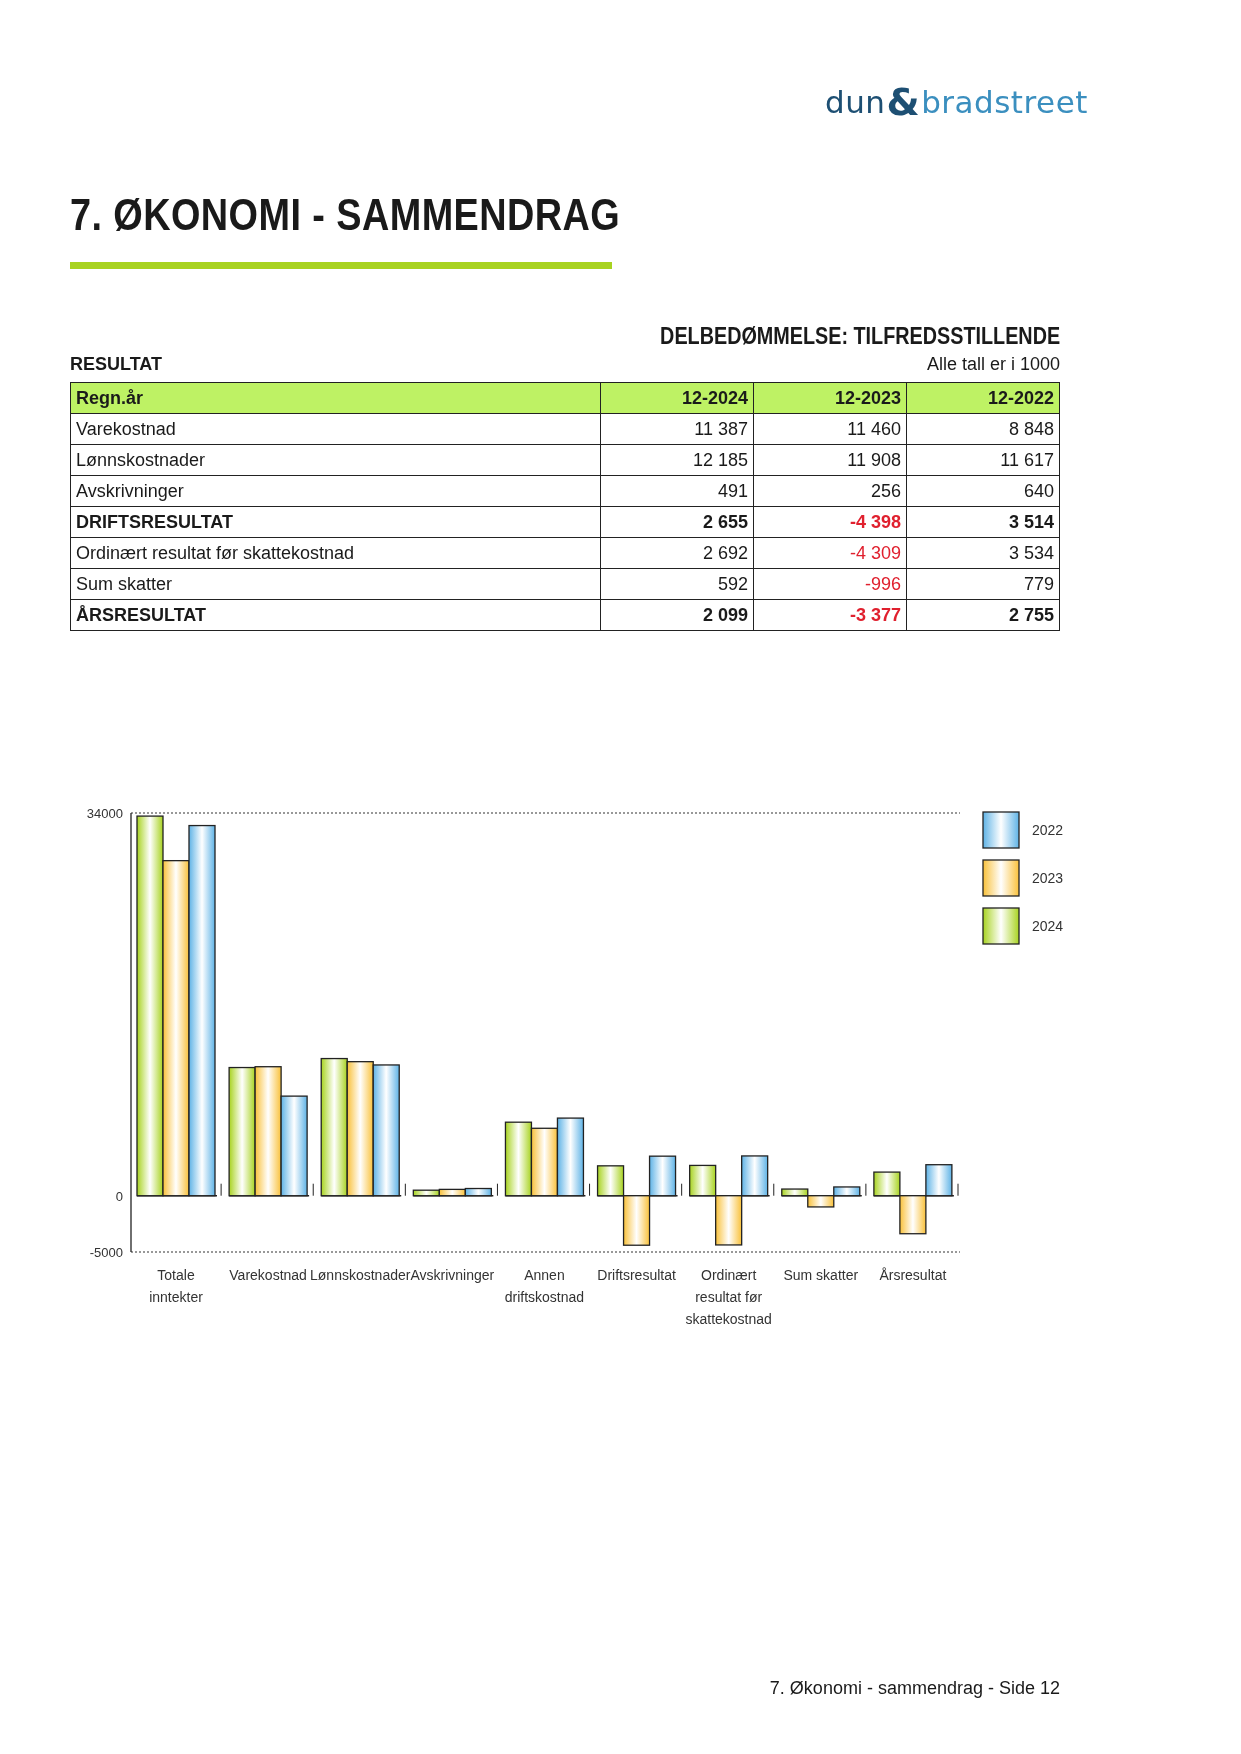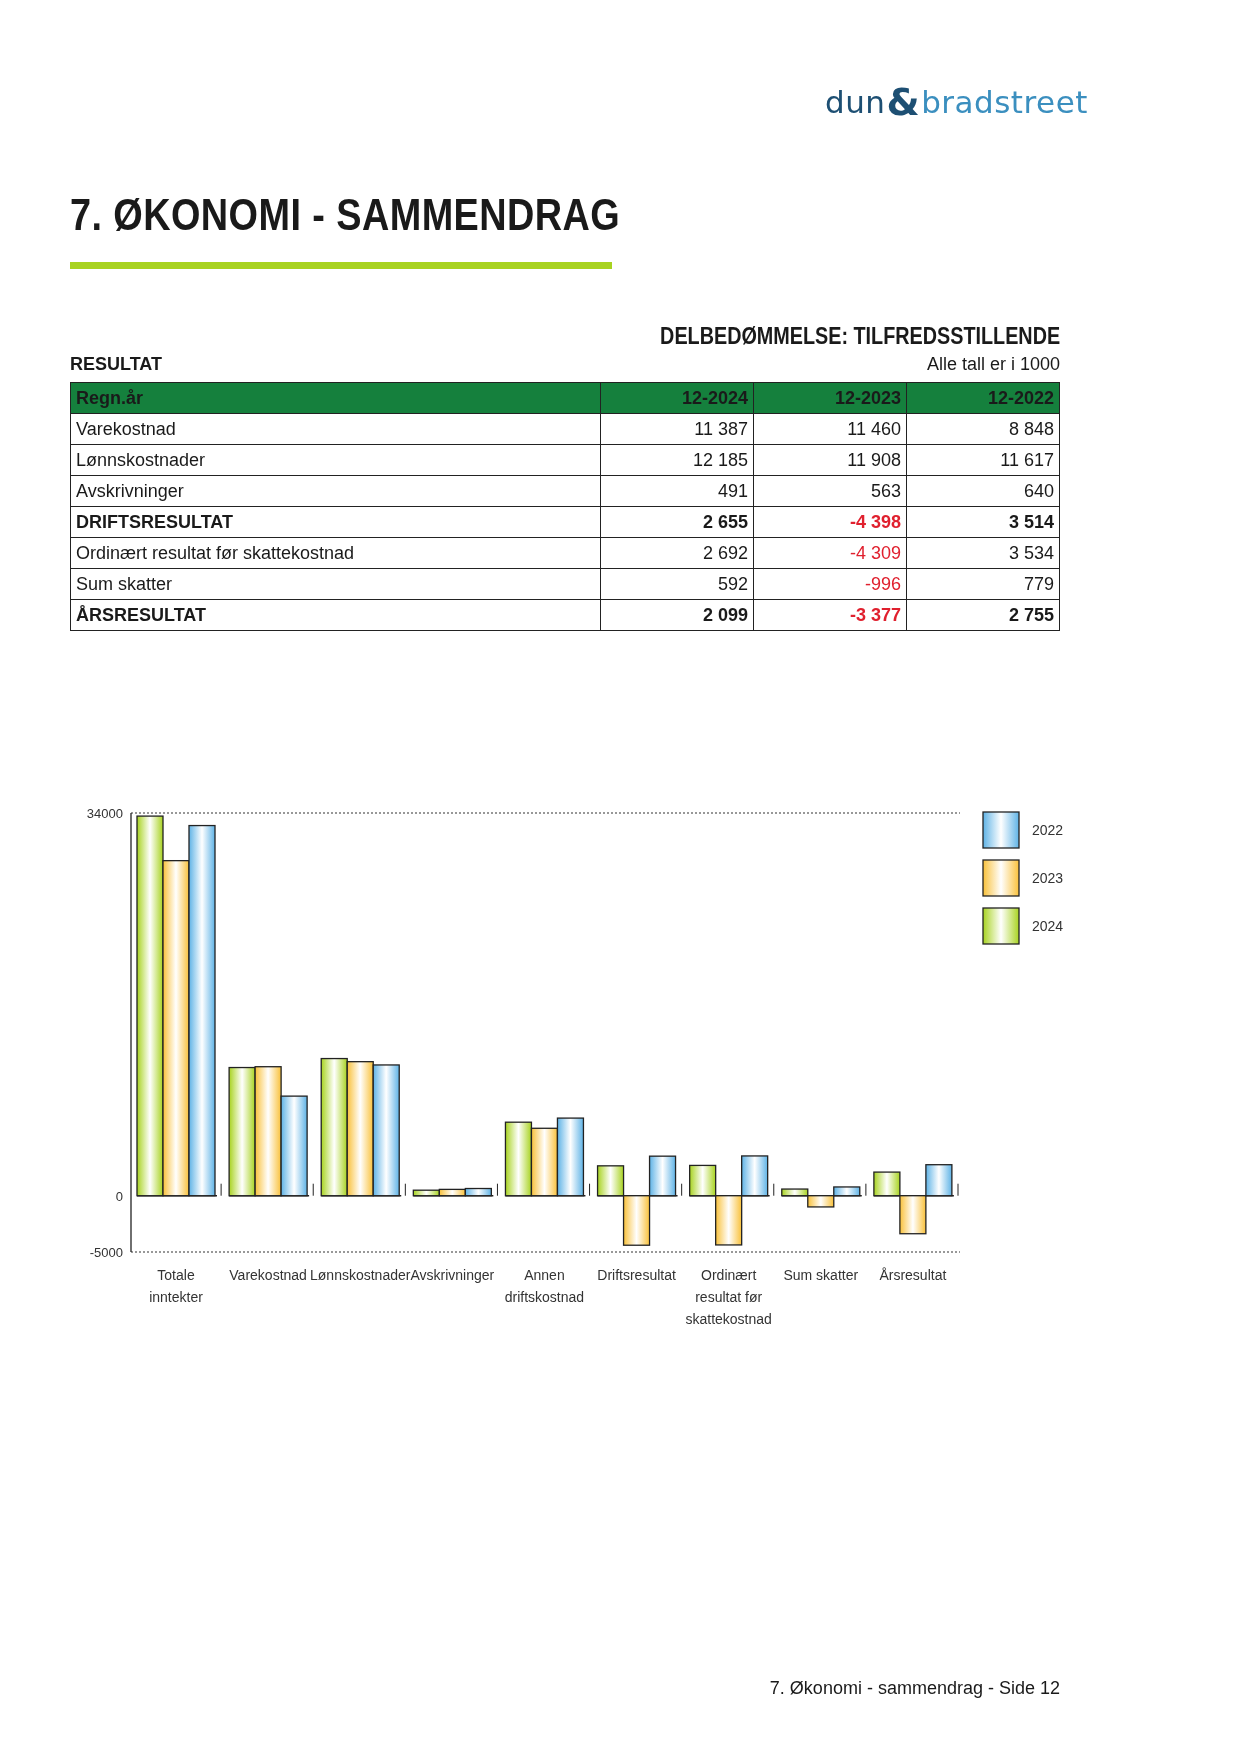--- a/index.html
+++ b/index.html
@@ -8,21 +8,21 @@
   .logo .dun { color: #1d4f73; }
   .logo .amp { color: #1d4f73; font-weight: bold; font-size: 38px; display: inline-block; transform: translateY(2px); margin: 0 1px; }
   .logo .brad { color: #3b8fbf; }
   .page-title { position: absolute; left: 70px; top: 190px; font-family: "Liberation Sans", sans-serif; font-weight: bold; font-size: 44px; transform: scaleX(0.86); transform-origin: left top; letter-spacing: 0.5px; color: #1a1a1a; white-space: nowrap; }
   .title-rule { position: absolute; left: 70px; top: 262px; width: 542px; height: 7px; background: #a8d320; }
   .rating { position: absolute; right: 181px; top: 323px; font-weight: bold; font-size: 23px; transform: scaleX(0.86); transform-origin: right top; white-space: nowrap; color: #1a1a1a; }
   .section-label { position: absolute; left: 70px; top: 354px; font-weight: bold; font-size: 18px; }
   .unit-note { position: absolute; right: 181px; top: 354px; font-size: 18px; }
   table.fin { position: absolute; left: 70px; top: 382px; width: 990px; border-collapse: collapse; font-size: 18px; }
   table.fin td, table.fin th { border: 1px solid #222; height: 30px; padding: 0 5px; }
-  table.fin th { background: #15803d; font-weight: bold; text-align: right; }
+  table.fin th { background: #bef264; font-weight: bold; text-align: right; }
   table.fin th.first { text-align: left; }
   table.fin td.num { text-align: right; width: 142px; }
   table.fin tr.bold td { font-weight: bold; }
   table.fin td.neg { color: #e0202e; }
   .footer { position: absolute; right: 181px; top: 1678px; font-size: 18px; white-space: nowrap; }
   svg.chart { position: absolute; left: 0; top: 790px; }
   svg text { font-family: "Liberation Sans", sans-serif; }
 </style>
 </head>
 <body>
@@ -56,21 +56,21 @@
       </tr>
       <tr>
         <td>Lønnskostnader</td>
         <td class="num">12 185</td>
         <td class="num">11 908</td>
         <td class="num">11 617</td>
       </tr>
       <tr>
         <td>Avskrivninger</td>
         <td class="num">491</td>
-        <td class="num">563</td>
+        <td class="num">256</td>
         <td class="num">640</td>
       </tr>
       <tr class="bold">
         <td>DRIFTSRESULTAT</td>
         <td class="num">2 655</td>
         <td class="num neg">-4 398</td>
         <td class="num">3 514</td>
       </tr>
       <tr>
         <td>Ordinært resultat før skattekostnad</td>

